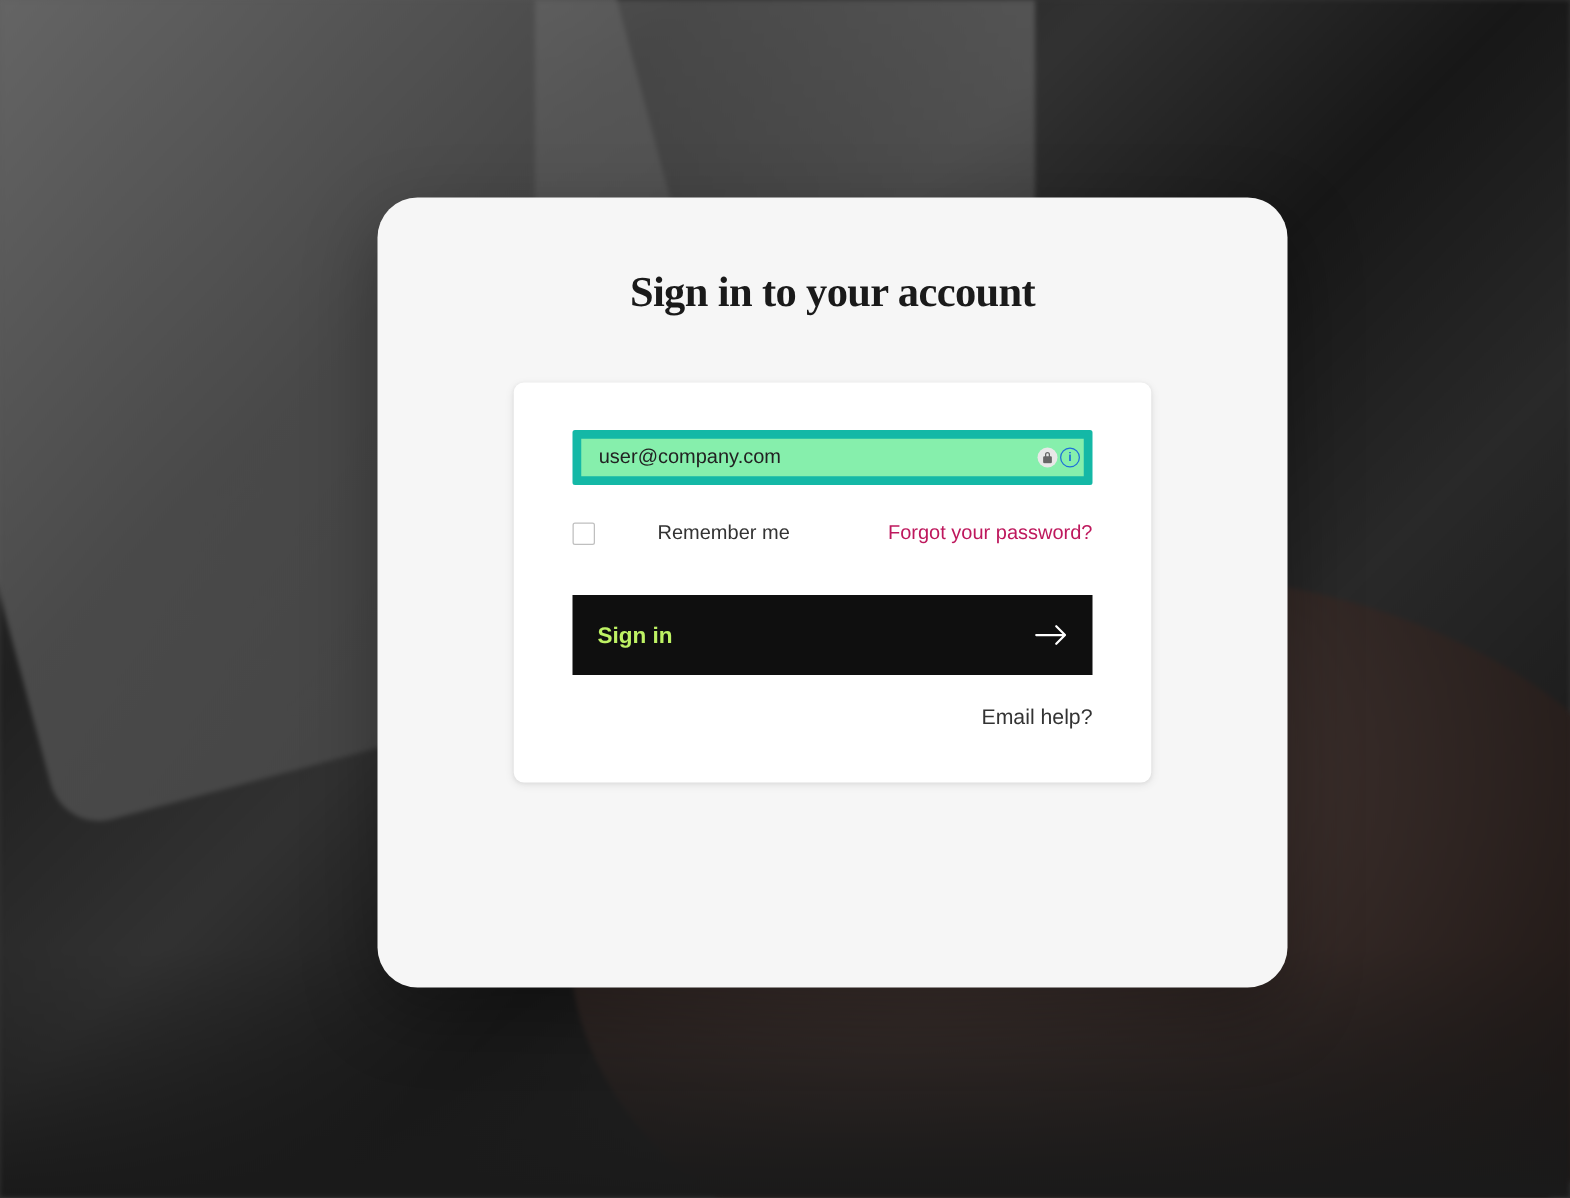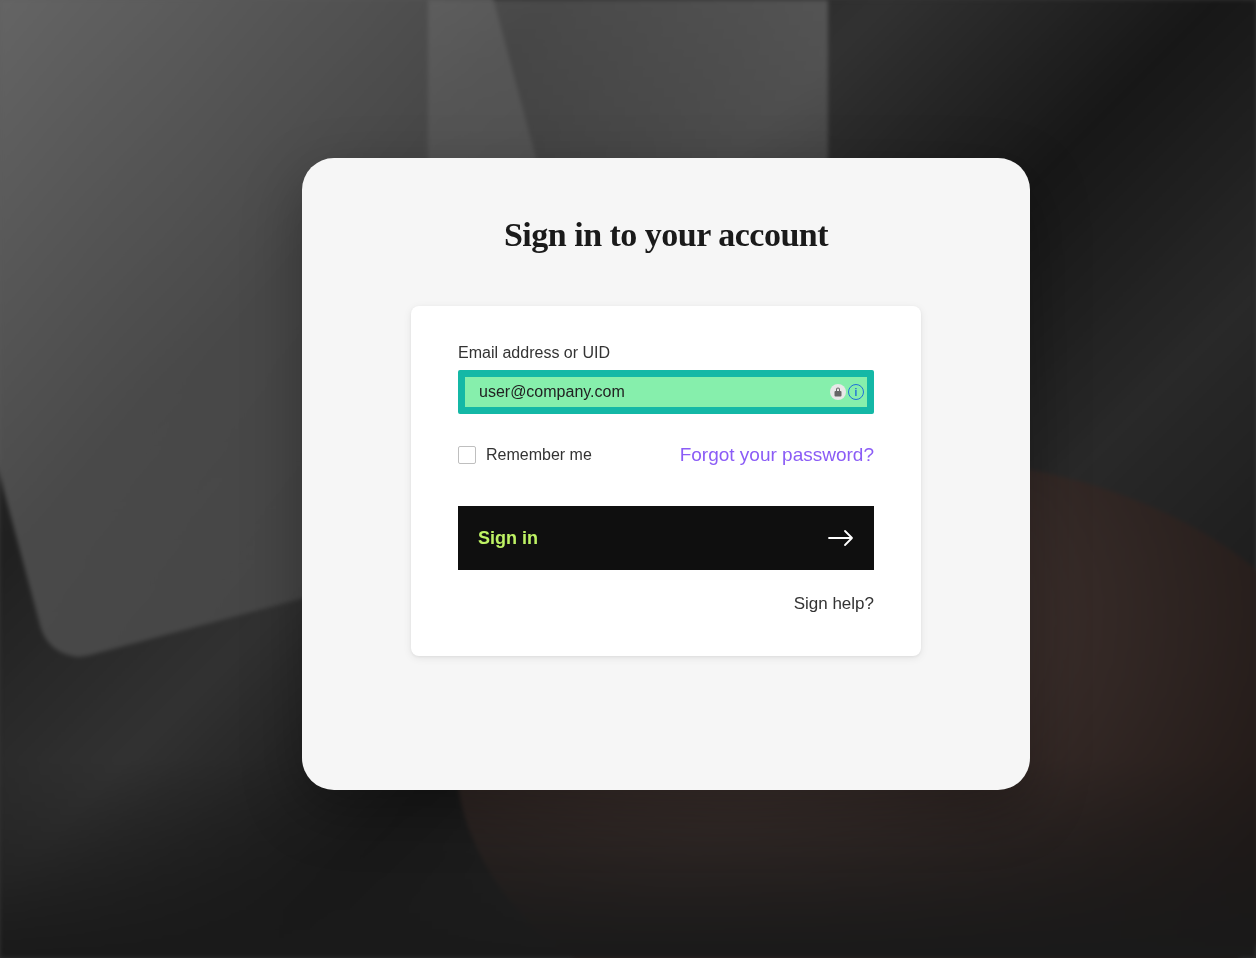--- a/index.html
+++ b/index.html
@@ -187,25 +187,26 @@
       border: 1px solid #bfbfbf;
       border-radius: 2px;
       background: #fff;
       cursor: pointer;
     }
     
     .checkbox-label {
       font-size: 16px;
       color: #333;
       cursor: pointer;
+      margin-left: 40px;
     }
     
     .forgot-link {
-      font-size: 19px;
-      color: #8b5cf6;
+      font-size: 16px;
+      color: #be185d;
       text-decoration: none;
       cursor: pointer;
     }
     
     .signin-button {
       width: 100%;
       height: 64px;
       background: #0f0f0f;
       color: #bef264;
       border: none;
@@ -243,21 +244,20 @@
   <div class="bg-shape-2"></div>
   <div class="bg-shape-3"></div>
 </div>
 
 <div class="modal-card">
   <h1 class="card-title">Sign in to your account</h1>
 
   <div class="form-panel">
 
     <div class="field-group">
-      <label class="field-label">Email address or UID</label>
       <div class="input-wrapper">
         <input type="text" class="text-input" value="user@company.com" style="">
         <div class="input-icons">
           <div class="pw-icon-lock">
             <svg width="8" height="10" viewBox="0 0 8 10">
                 <path d="M2 4V2.5a2 2 0 1 1 4 0V4h.5A1 1 0 0 1 7.5 5v3.5a1 1 0 0 1-1 1h-5a1 1 0 0 1-1-1V5a1 1 0 0 1 1-1H2zm1 0h2V2.5a1 1 0 1 0-2 0V4z" fill="#666"></path>
               </svg>
           </div>
           <div class="pw-icon-info">i</div>
         </div>
@@ -275,16 +275,16 @@
 
     <button class="signin-button">
       <span>Sign in</span>
       <span class="arrow-icon">
         <svg width="26" height="18" viewBox="0 0 26 18" fill="none">
           <path d="M1 9h23M17 2l7 7-7 7" stroke="#fff" stroke-width="1.8" stroke-linecap="round" stroke-linejoin="round"></path>
         </svg>
       </span>
     </button>
 
-    <a class="help-link">Sign help?</a>
+    <a class="help-link">Email help?</a>
 
   </div>
 </div>
 
 </body></html>

